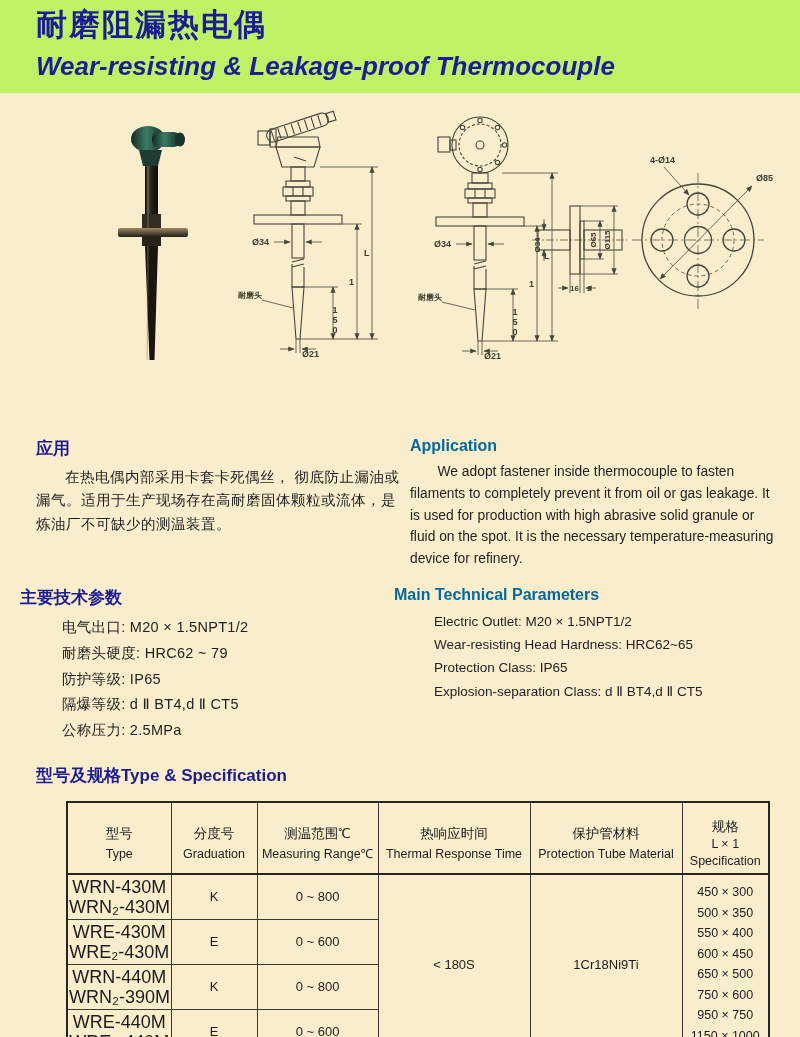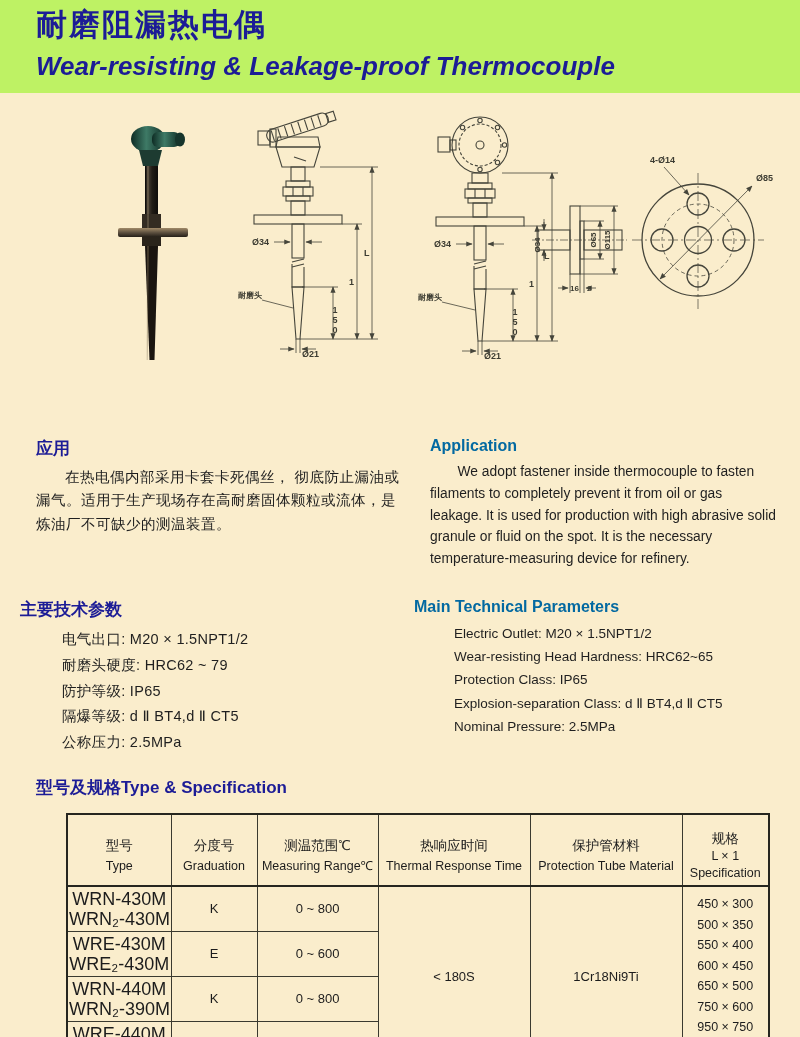--- a/index.html
+++ b/index.html
@@ -27,27 +27,27 @@
   .drawings { position:relative; height:332px; }
   .drawings svg { position:absolute; }
   #photo-svg   { left:110px; top:25px; }
   #drawing2-svg{ left:236px; top:14px; }
   #drawing3-svg{ left:418px; top:18px; }
   #sideview-svg{ left:530px; top:88px; }
   #frontview-svg{ left:620px; top:52px; }
   .dim-text { font-family:"Liberation Sans", sans-serif; font-size:9px; font-weight:bold; fill:#3c3c32; }
   .dim-text-sm { font-size:8px; }
   
-  .two-col { display:grid; grid-template-columns:374px 1fr; padding:0 22px 0 36px; column-gap:20px; }
+  .two-col { display:grid; grid-template-columns:374px 1fr; padding:0 22px 0 36px; column-gap:0; }
   .app-row { margin-top:12px; }
   .sec-h-zh { color:#1c1c96; font-weight:bold; font-size:17px; margin-bottom:6px; }
   .sec-h-en { color:#0369a1; font-weight:bold; font-size:16px; margin-bottom:6px; }
   .zh-body { font-size:14.5px; line-height:1.62; text-indent:2em; letter-spacing:0.5px; }
   .en-body { font-size:13.8px; line-height:1.58; text-indent:2em; }
-  .params-row { margin-top:28px;padding-left:20px; }
+  .params-row { margin-top:16px;padding-left:20px; }
   .param-list-zh { padding-left:42px; }
   .param-list-en { padding-left:40px; }
   .param-line-zh { font-size:14.5px; line-height:1.78; letter-spacing:0.3px; }
   .param-line-en { font-size:13.5px; line-height:1.72; }
   
   .spec-title { color:#1c1c96; font-weight:bold; font-size:17px; margin:20px 0 0 36px; }
   table.spec {
     border-collapse:collapse; table-layout:fixed;
     margin:14px 0 0 66px; width:702px;
     border:2px solid #26261f;
@@ -331,21 +331,20 @@
         <div class="param-line-zh">公称压力: 2.5MPa</div>
       </div>
     </div>
     <div>
       <div class="sec-h-en">Main Technical Parameters</div>
       <div class="param-list-en">
         <div class="param-line-en">Electric Outlet: M20 × 1.5NPT1/2</div>
         <div class="param-line-en">Wear-resisting Head Hardness: HRC62~65</div>
         <div class="param-line-en">Protection Class: IP65</div>
         <div class="param-line-en">Explosion-separation Class: d Ⅱ BT4,d Ⅱ CT5</div>
-        <div class="param-line-en">Nominal Pressure: 2.5MPa</div>
       </div>
     </div>
   </div>
 
   <div class="spec-title">型号及规格Type &amp; Specification</div>
 
   <table class="spec">
     <colgroup>
       <col style="width:104px">
         <col style="width:86px">

